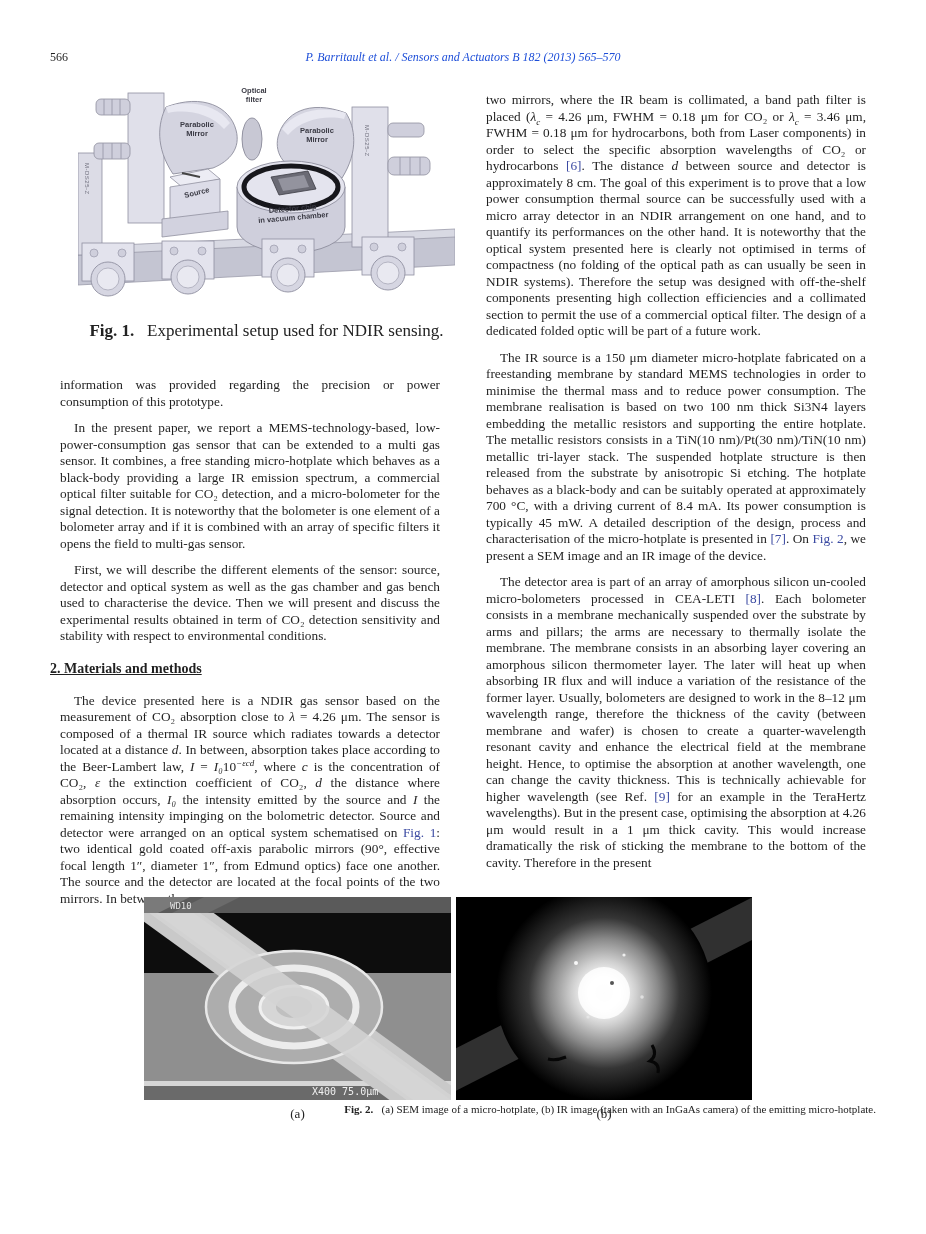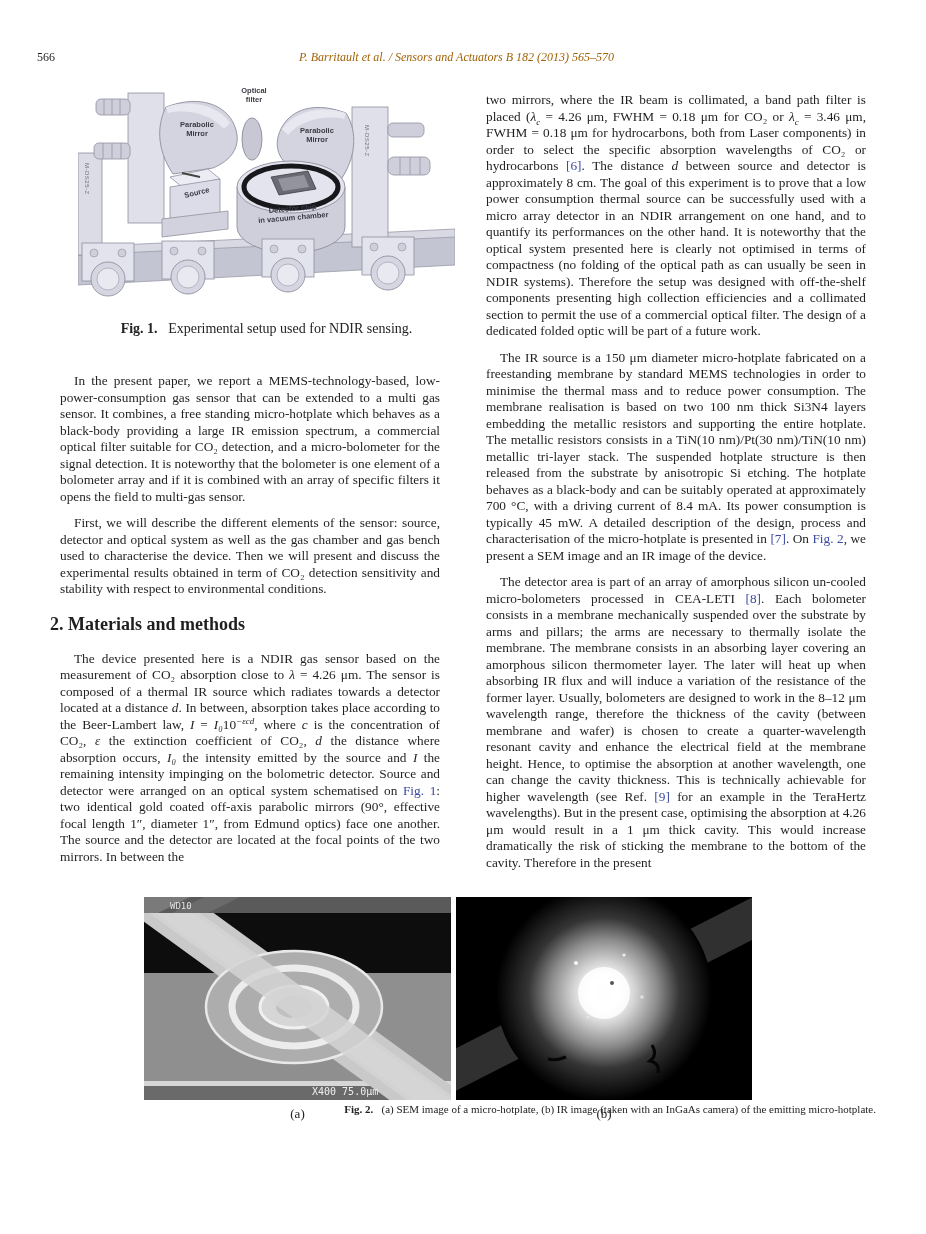--- a/index.html
+++ b/index.html
@@ -1,34 +1,34 @@
 <!DOCTYPE html>
 <html><head>
 <meta charset="utf-8">
 <style>
   html,body{margin:0;padding:0;background:#ffffff;}
   body{width:926px;height:1234px;position:relative;font-family:"Liberation Serif",serif;color:#1f1f1f;overflow:hidden;}
   .page{position:absolute;inset:0;}
-  .hdr{position:absolute;top:50px;left:37px;right:50px;height:16px;font-size:12px;}
+  .hdr{position:absolute;top:50px;left:50px;right:50px;height:16px;font-size:12px;}
   .pageno{position:absolute;left:0;top:0;}
-  .runhead{text-align:center;font-style:italic;color:#a16207;}
+  .runhead{text-align:center;font-style:italic;color:#1d4ed8;}
   .columns{position:absolute;top:82px;left:50px;width:826px;display:flex;gap:26px;}
   .col{width:400px;}
   p.body{font-size:13.3px;line-height:16.5px;text-align:justify;margin:10px;text-indent:14px;hyphens:auto;}
   p.noindent{text-indent:0;}
-  h2.sec{font-size:18px;margin:16px 0 16px 0;font-weight:bold;}
+  h2.sec{font-size:14px;margin:16px 0 16px 0;font-weight:bold;text-decoration:underline;}
   .link{cursor:pointer;}
   sup,sub{font-size:9px;line-height:0;}
   
   .fig1wrap{width:377px;margin:3px 0 0 28px;position:relative;}
   .fig1canvas{position:relative;width:377px;height:222px;}
   .fig1canvas svg{position:absolute;left:0;top:0;}
   .f1label{position:absolute;font-family:"Liberation Sans",sans-serif;font-weight:bold;font-size:7.5px;line-height:8.5px;color:#3a3a44;text-align:center;white-space:pre;}
   .f1vert{position:absolute;font-family:"Liberation Sans",sans-serif;font-size:6px;color:#70707e;writing-mode:vertical-rl;letter-spacing:.5px;}
-  .figcap{font-size:14px;text-align:center;margin-top:14px;color:#222;}
+  .figcap{font-size:17px;text-align:center;margin-top:14px;color:#222;}
   .figcap b{font-weight:bold;}
   .fig1gapbottom{height:26px;}
   
   .fig2{position:absolute;top:897px;left:144px;width:626px;}
   .fig2row{display:flex;gap:5px;}
   .fig2row svg{display:block;}
   .sublabels{display:flex;gap:5px;margin-top:6px;}
   .sublabels div{font-size:13px;text-align:center;color:#222;}
   .cap2{position:absolute;top:1103px;left:50px;width:826px;text-align:right;font-size:11px;color:#222;}
 </style>
@@ -128,20 +128,21 @@
           <div class="f1vert" style="left:286px;top:40px;">M-DS25-Z</div>
         </div>
         <div class="figcap">
           <b>Fig. 1.</b>
           <span>&nbsp;</span>
           <span>Experimental setup used for NDIR sensing.</span>
         </div>
         <div class="fig1gapbottom"></div>
       </div>
 
+      <p class="body noindent"><span>information was provided regarding the precision or power consumption of this prototype.</span></p>
       <p class="body"><span>In the present paper, we report a MEMS-technology-based, low-power-consumption gas sensor that can be extended to a multi gas sensor. It combines, a free standing micro-hotplate which behaves as a black-body providing a large IR emission spectrum, a commercial optical filter suitable for CO₂ detection, and a micro-bolometer for the signal detection. It is noteworthy that the bolometer is one element of a bolometer array and if it is combined with an array of specific filters it opens the field to multi-gas sensor.</span></p>
       <p class="body"><span>First, we will describe the different elements of the sensor: source, detector and optical system as well as the gas chamber and gas bench used to characterise the device. Then we will present and discuss the experimental results obtained in term of CO₂ detection sensitivity and stability with respect to environmental conditions.</span></p>
       <h2 class="sec">2. Materials and methods</h2>
       <p class="body"><span>The device presented here is a NDIR gas sensor based on the measurement of CO₂ absorption close to </span><span style="font-style: italic;">λ</span><span> = 4.26 μm. The sensor is composed of a thermal IR source which radiates towards a detector located at a distance </span><span style="font-style: italic;">d</span><span>. In between, absorption takes place according to the Beer-Lambert law, </span><span style="font-style: italic;">I</span><span> = </span><span style="font-style: italic;">I₀</span><span>10</span><sup style="font-style: italic;">−εcd</sup><span>, where </span><span style="font-style: italic;">c</span><span> is the concentration of CO₂, </span><span style="font-style: italic;">ε</span><span> the extinction coefficient of CO₂, </span><span style="font-style: italic;">d</span><span> the distance where absorption occurs, </span><span style="font-style: italic;">I₀</span><span> the intensity emitted by the source and </span><span style="font-style: italic;">I</span><span> the remaining intensity impinging on the bolometric detector. Source and detector were arranged on an optical system schematised on </span><span class="link" style="color: rgb(59, 74, 162);">Fig. 1</span><span>: two identical gold coated off-axis parabolic mirrors (90°, effective focal length 1″, diameter 1″, from Edmund optics) face one another. The source and the detector are located at the focal points of the two mirrors. In between the</span></p>
     </div>
 
     <div class="col">
       <p class="body noindent"><span>two mirrors, where the IR beam is collimated, a band path filter is placed (</span><span style="font-style: italic;">λ</span><sub style="font-style: italic;">c</sub><span> = 4.26 μm, FWHM = 0.18 μm for CO₂ or </span><span style="font-style: italic;">λ</span><sub style="font-style: italic;">c</sub><span> = 3.46 μm, FWHM = 0.18 μm for hydrocarbons, both from Laser components) in order to select the specific absorption wavelengths of CO₂ or hydrocarbons </span><span class="link" style="color: rgb(59, 74, 162);">[6]</span><span>. The distance </span><span style="font-style: italic;">d</span><span> between source and detector is approximately 8 cm. The goal of this experiment is to prove that a low power consumption thermal source can be successfully used with a micro array detector in an NDIR arrangement on one hand, and to quantify its performances on the other hand. It is noteworthy that the optical system presented here is clearly not optimised in terms of compactness (no folding of the optical path as can usually be seen in NDIR systems). Therefore the setup was designed with off-the-shelf components presenting high collection efficiencies and a collimated section to permit the use of a commercial optical filter. The design of a dedicated folded optic will be part of a future work.</span></p>
       <p class="body"><span>The IR source is a 150 μm diameter micro-hotplate fabricated on a freestanding membrane by standard MEMS technologies in order to minimise the thermal mass and to reduce power consumption. The membrane realisation is based on two 100 nm thick Si3N4 layers embedding the metallic resistors and supporting the entire hotplate. The metallic resistors consists in a TiN(10 nm)/Pt(30 nm)/TiN(10 nm) metallic tri-layer stack. The suspended hotplate structure is then released from the substrate by anisotropic Si etching. The hotplate behaves as a black-body and can be suitably operated at approximately 700 °C, with a driving current of 8.4 mA. Its power consumption is typically 45 mW. A detailed description of the design, process and characterisation of the micro-hotplate is presented in </span><span class="link" style="color: rgb(59, 74, 162);">[7]</span><span>. On </span><span class="link" style="color: rgb(59, 74, 162);">Fig. 2</span><span>, we present a SEM image and an IR image of the device.</span></p>
       <p class="body"><span>The detector area is part of an array of amorphous silicon un-cooled micro-bolometers processed in CEA-LETI </span><span class="link" style="color: rgb(59, 74, 162);">[8]</span><span>. Each bolometer consists in a membrane mechanically suspended over the substrate by arms and pillars; the arms are necessary to thermally isolate the membrane. The membrane consists in an absorbing layer covering an amorphous silicon thermometer layer. The later will heat up when absorbing IR flux and will induce a variation of the resistance of the former layer. Usually, bolometers are designed to work in the 8–12 μm wavelength range, therefore the thickness of the cavity (between membrane and wafer) is chosen to create a quarter-wavelength resonant cavity and enhance the electrical field at the membrane height. Hence, to optimise the absorption at another wavelength, one can change the cavity thickness. This is technically achievable for higher wavelength (see Ref. </span><span class="link" style="color: rgb(59, 74, 162);">[9]</span><span> for an example in the TeraHertz wavelengths). But in the present case, optimising the absorption at 4.26 μm would result in a 1 μm thick cavity. This would increase dramatically the risk of sticking the membrane to the bottom of the cavity. Therefore in the present</span></p>

